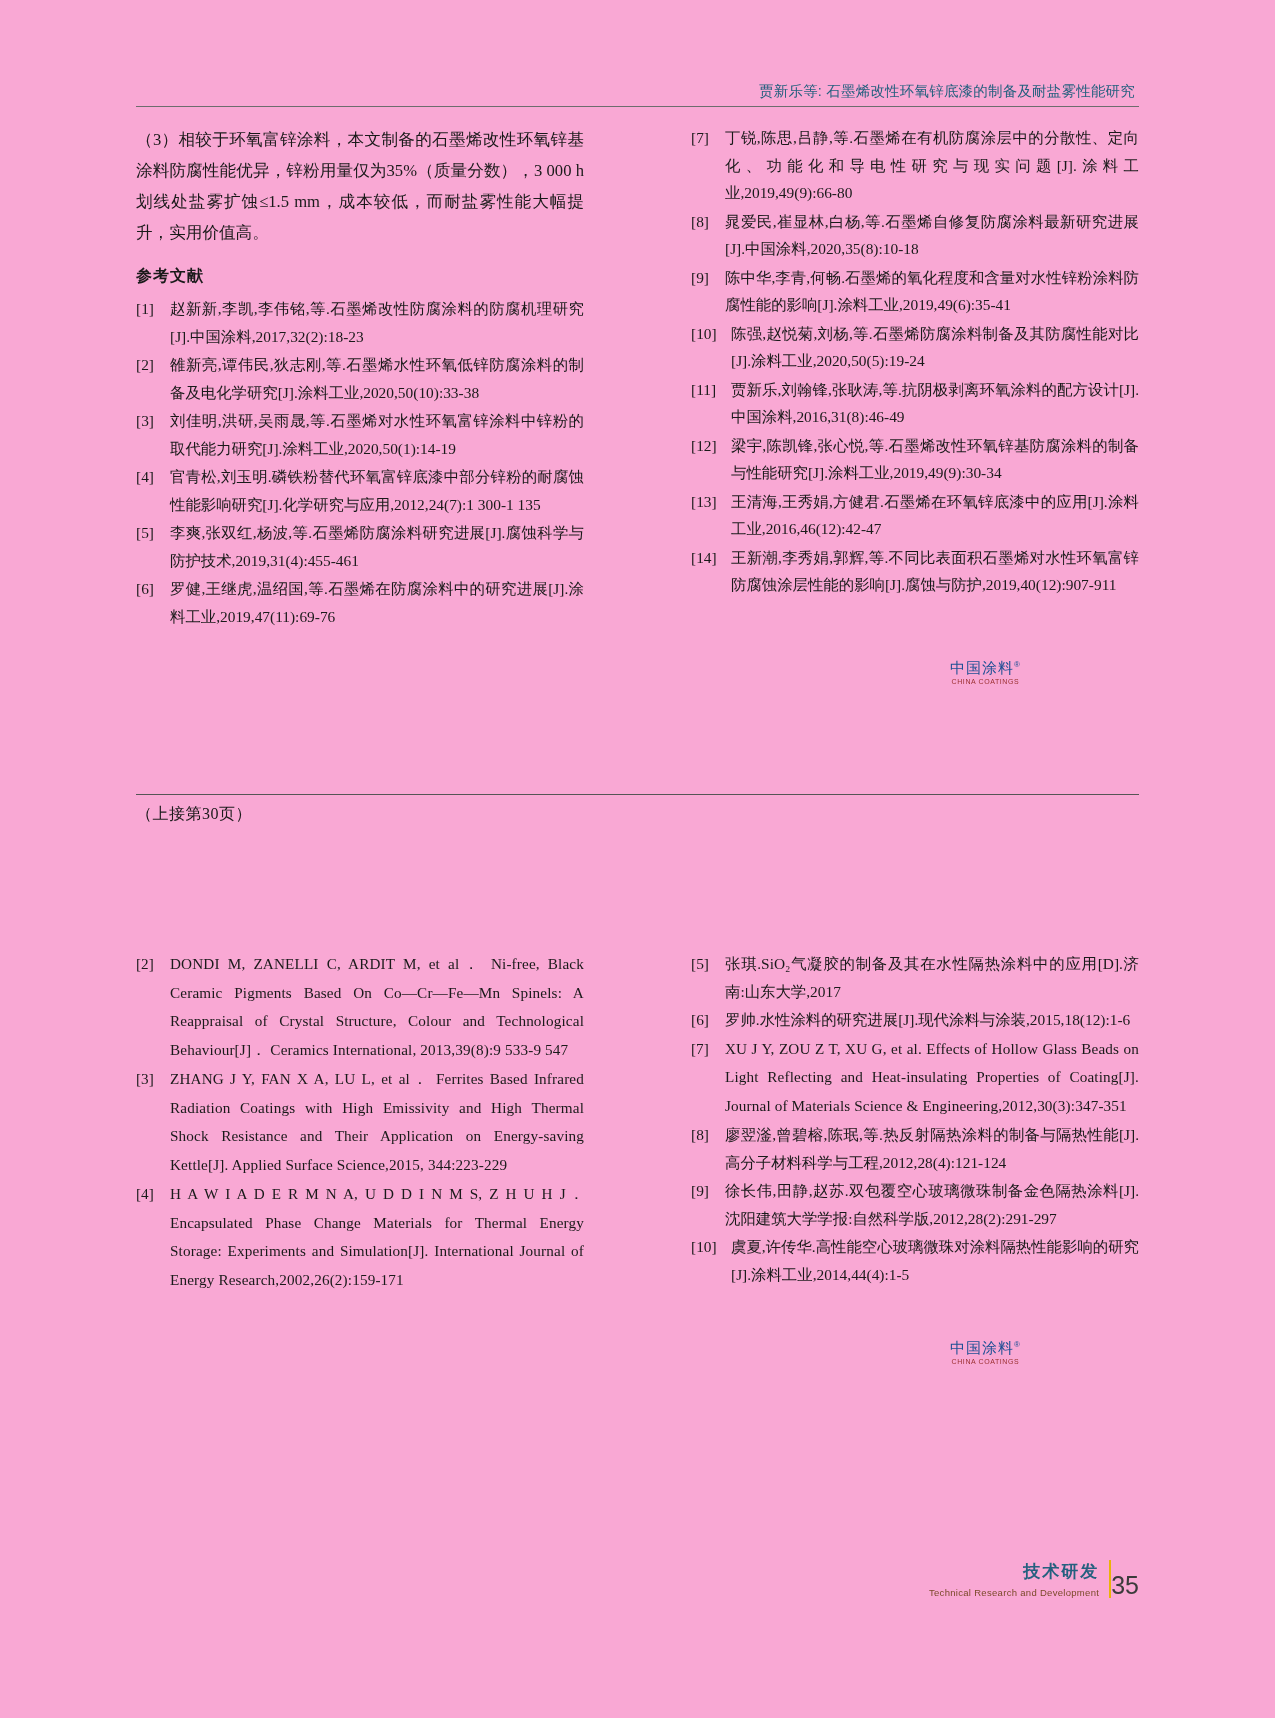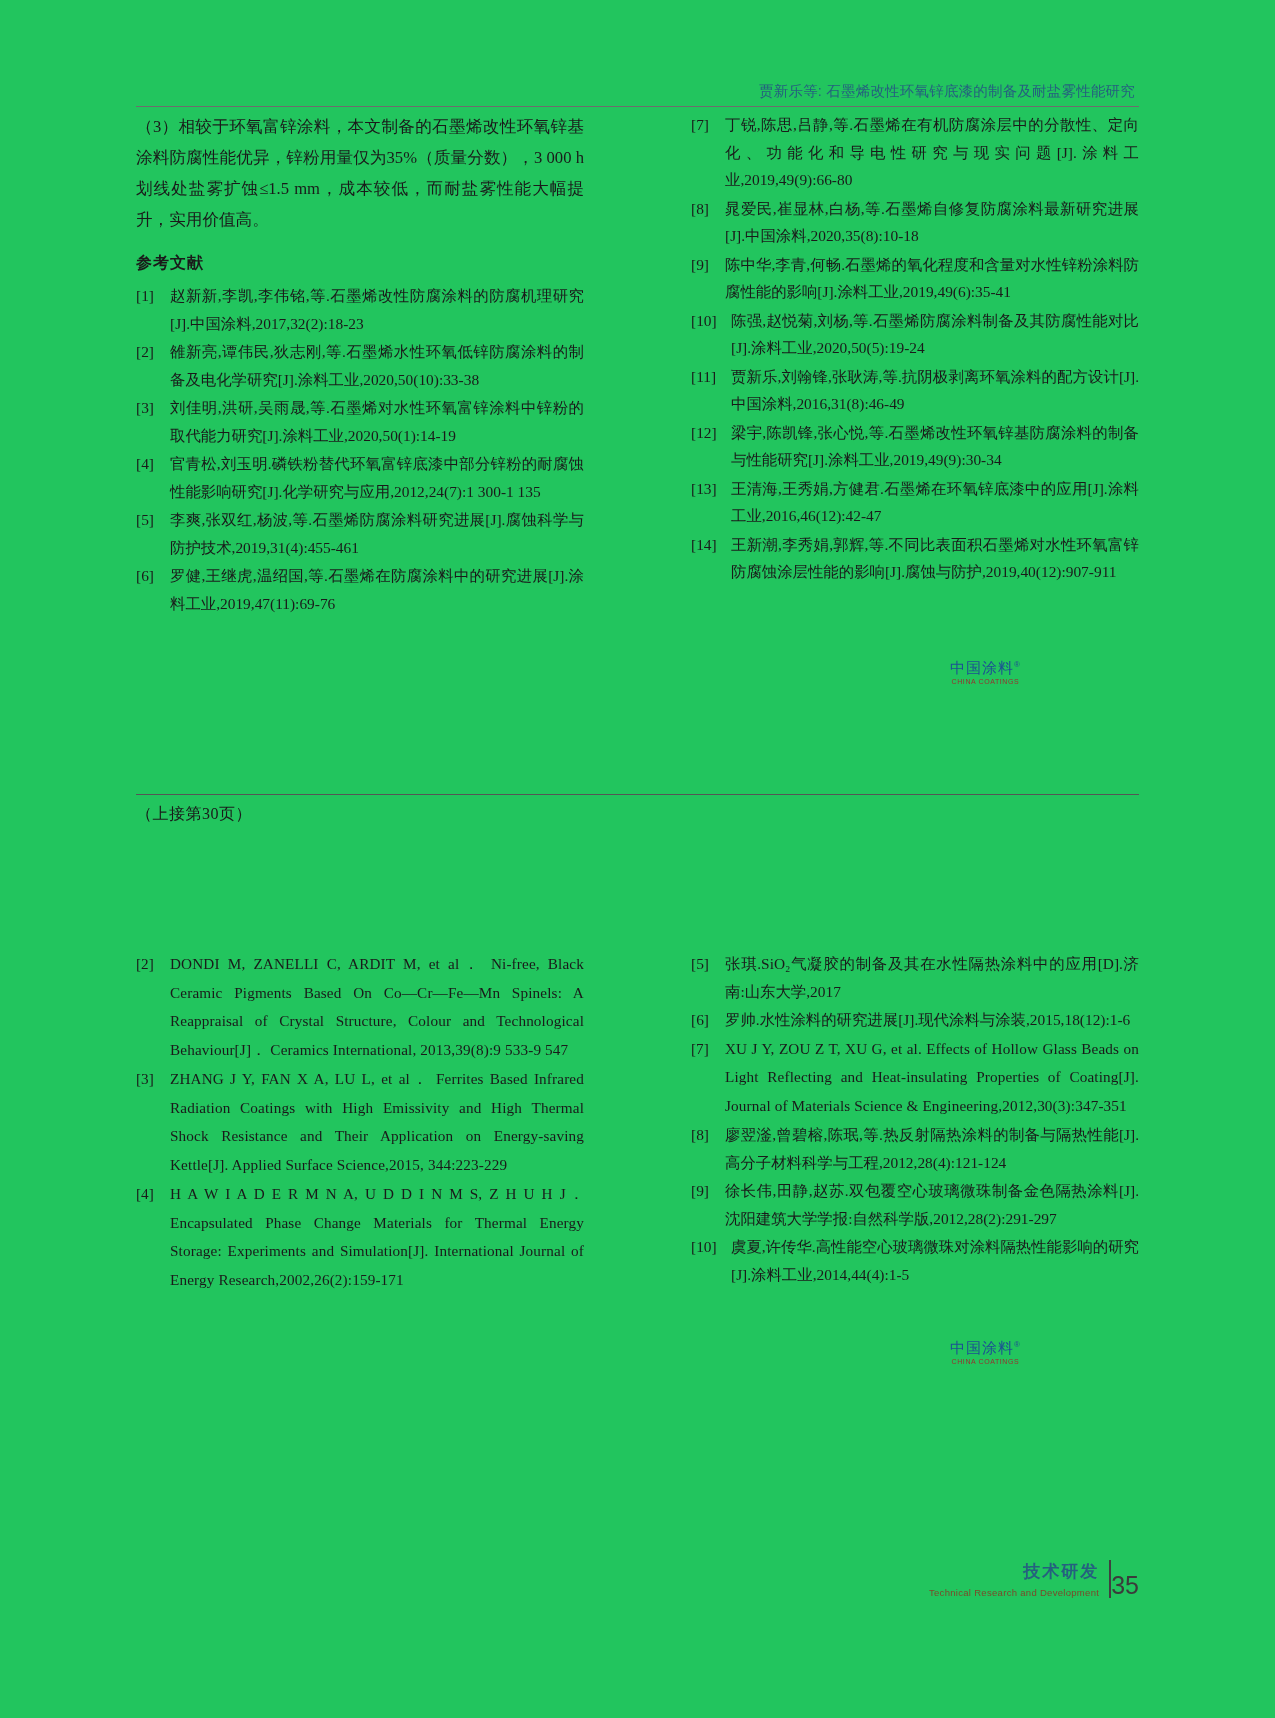--- a/index.html
+++ b/index.html
@@ -11,21 +11,21 @@
     width: 1275px;
     height: 1718px;
     font-family: "Liberation Serif", "DejaVu Serif", serif;
     color: #1a1a1a;
     position: relative;
   }
   .page {
     position: relative;
     width: 1275px;
     height: 1718px;
-    background: #22c55e;
+    background: #f9a8d4;
     overflow: hidden;
   }
 
   
   .running-head {
     position: absolute;
     top: 82px;
     right: 140px;
     font-size: 14.5px;
     color: #25607f;
@@ -37,21 +37,21 @@
     top: 106px;
     left: 136px;
     right: 136px;
     height: 1px;
     background: #6d6d6d;
   }
 
   
   .art1 {
     position: absolute;
-    top: 111px;
+    top: 124px;
     left: 136px;
     width: 1003px;
     height: 580px;
   }
   .col {
     width: 448px;
     float: left;
   }
   .col.right {
     margin-left: 107px;
@@ -159,21 +159,21 @@
     font-family: "Liberation Sans", sans-serif;
   }
   .footer-inner {
     display: flex;
     align-items: flex-end;
     justify-content: flex-end;
   }
   .footer-txt {
     text-align: right;
     padding-right: 10px;
-    border-right: 2px solid #404040;
+    border-right: 2px solid #eab308;
   }
   .footer-cn {
     color: #25607f;
     font-size: 17px;
     font-weight: bold;
     letter-spacing: 2px;
   }
   .footer-en {
     color: #7b4a2a;
     font-size: 9.5px;

